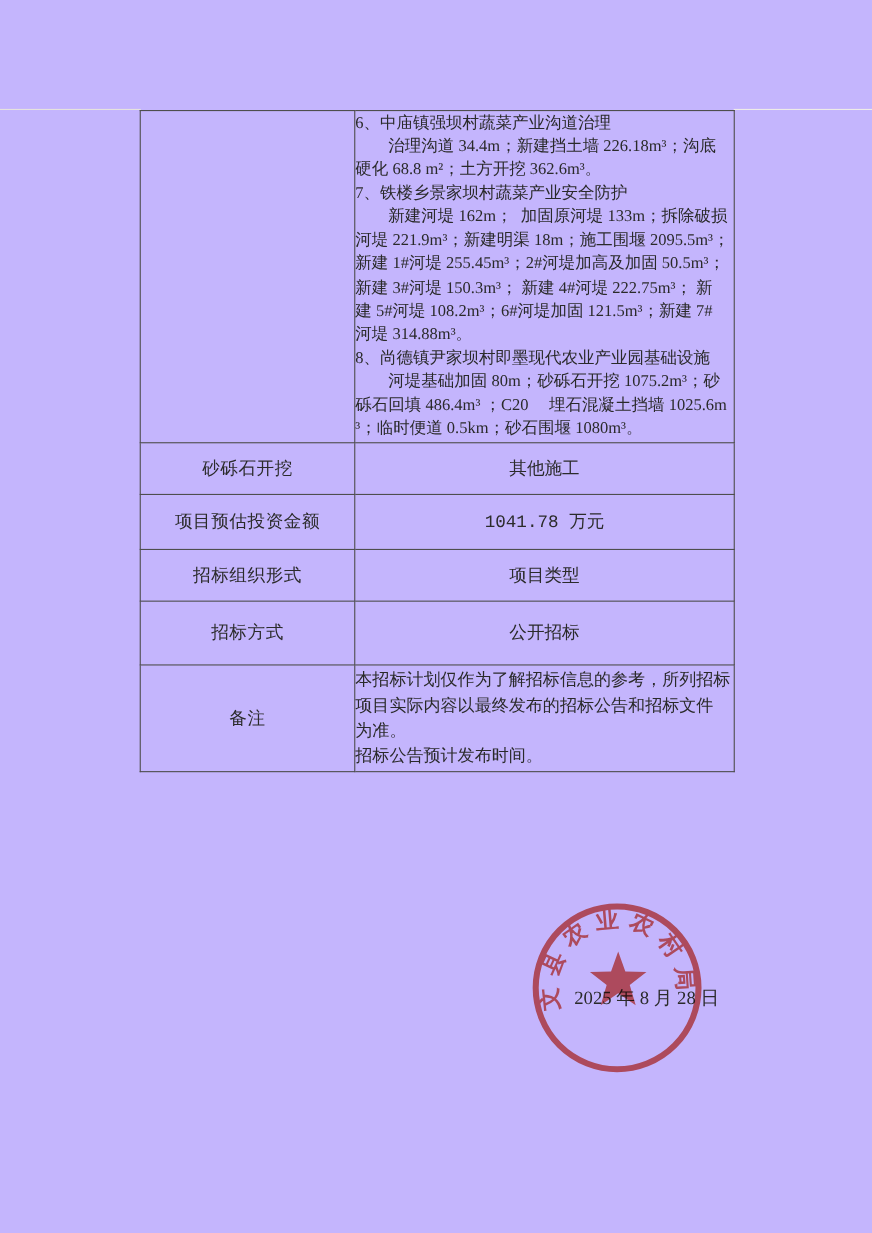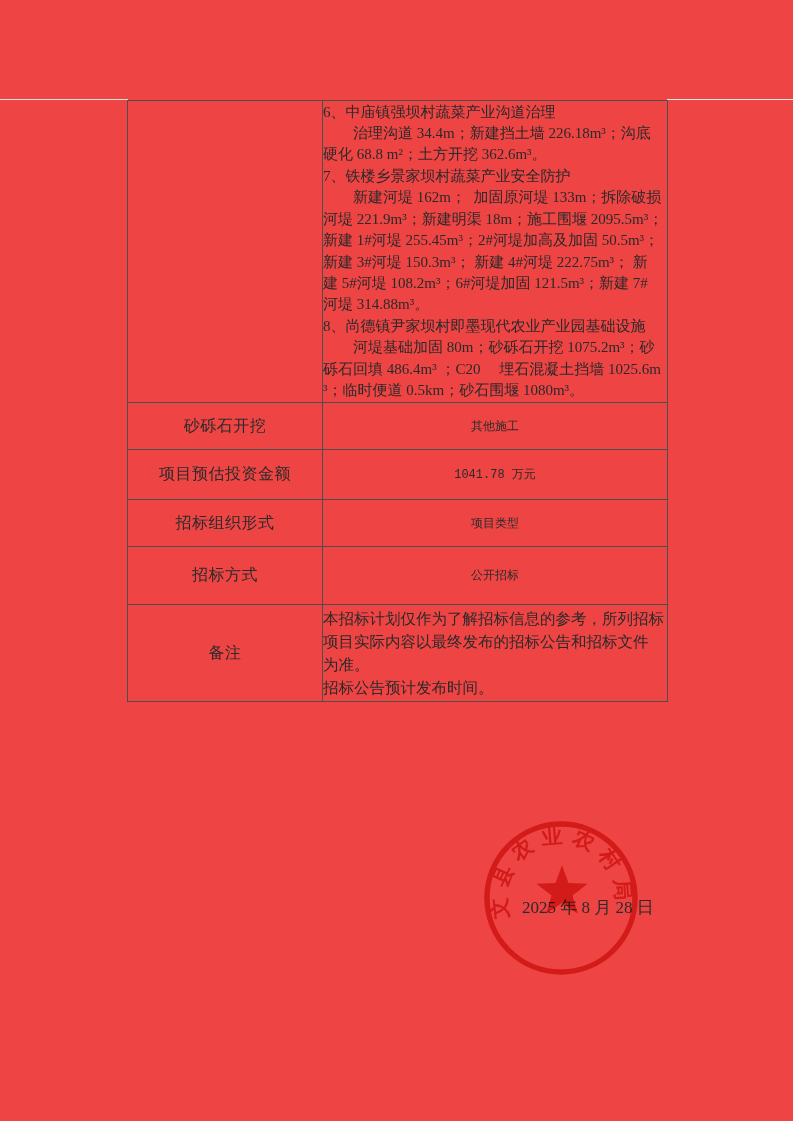--- a/index.html
+++ b/index.html
@@ -4,21 +4,21 @@
 <style>
   html,body{margin:0;padding:0;}
   body{
     width:793px;height:1121px;
     background:#ffffff;
     font-family:"Liberation Serif","DejaVu Serif",serif;
     color:#262626;
     position:relative;
     overflow:hidden;
   }
-  .page{position:absolute;left:0;top:0;width:793px;height:1121px;background:#ef4444;}
+  .page{position:absolute;left:0;top:0;width:793px;height:1121px;background:#c4b5fd;}
 
   
   .scan-line-left{position:absolute;left:0;top:99px;width:128px;height:1px;background:#e6e3de;}
   .scan-line-right{position:absolute;left:667px;top:99px;width:126px;height:1px;background:#eeece8;}
 
   table.doc{
     position:absolute;left:127px;top:100px;
     border-collapse:collapse;table-layout:fixed;
     width:540px;
   }
@@ -41,21 +41,21 @@
 
   td.label{
     text-align:center;
     font-size:16px;
     padding-right:8px;
     color:#2b2b2b;
     letter-spacing:0.5px;
   }
   td.value{
     text-align:center;
-    font-size:12px;
+    font-size:16px;
     padding-right:30px;
     color:#2b2b2b;
   }
   td.content{
     vertical-align:top;
     text-align:left;
     font-size:15px;
     line-height:21.4px;
     padding:4px 4px 0 8px;
     white-space:pre-wrap;

